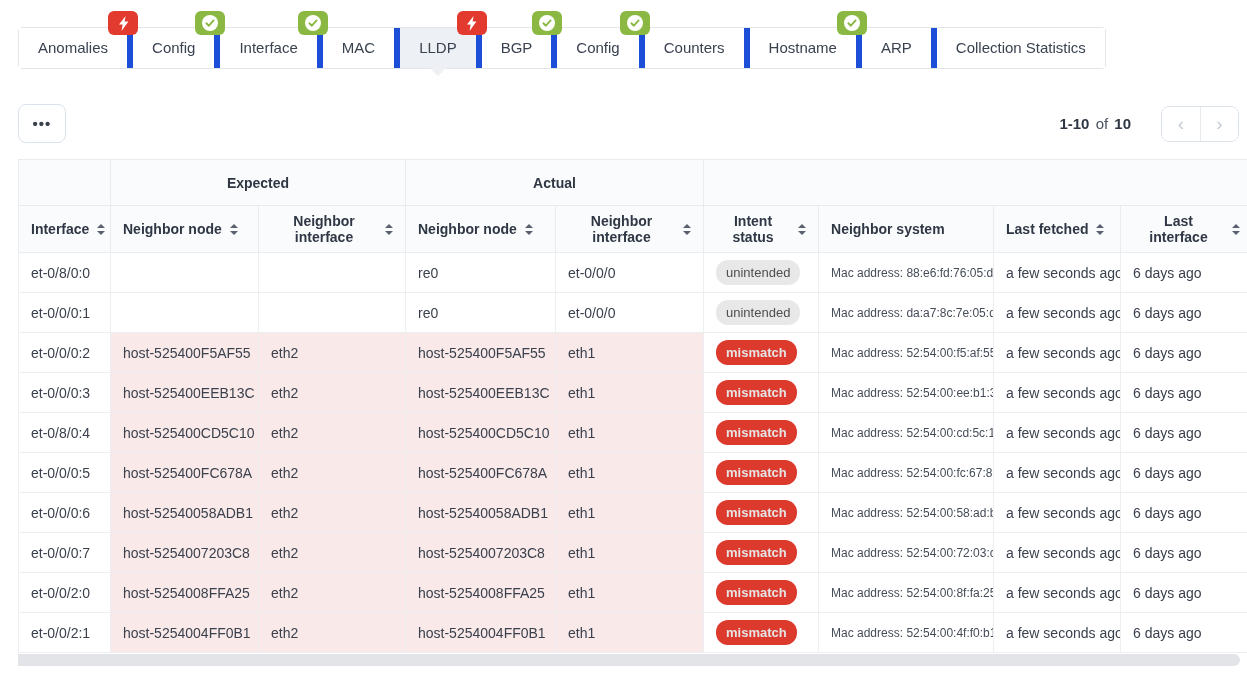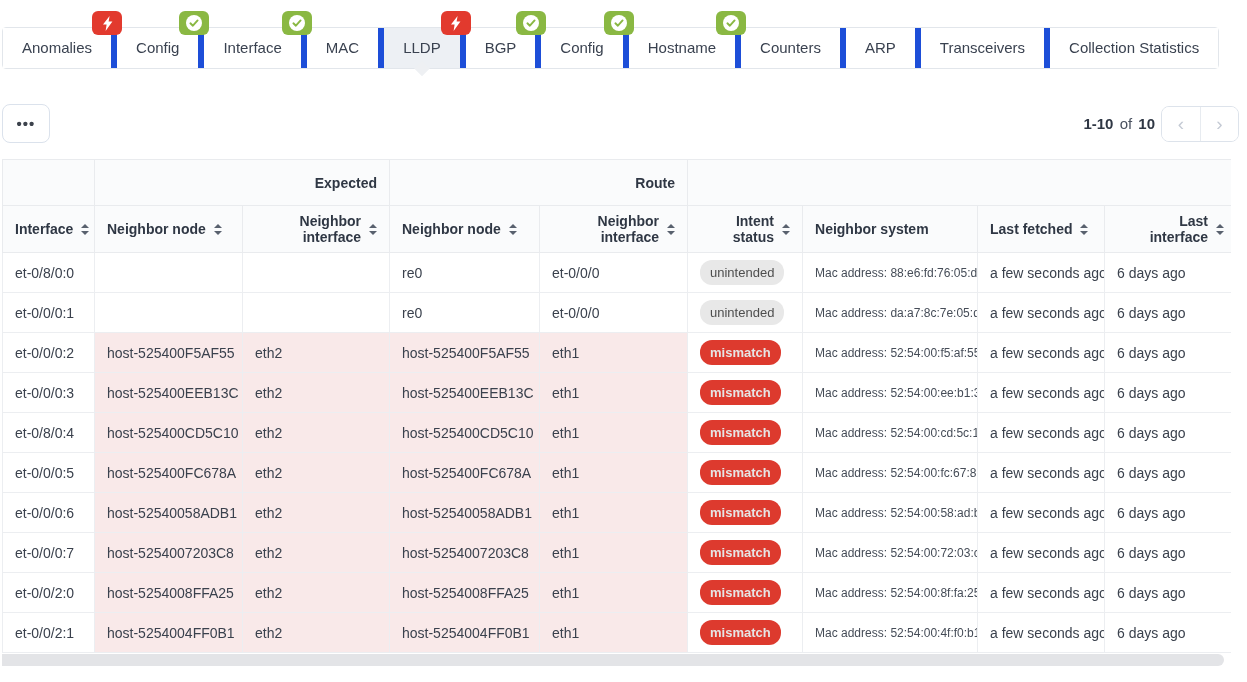--- a/index.html
+++ b/index.html
@@ -3,21 +3,21 @@
 <meta charset="utf-8">
 <style>
   * { box-sizing: border-box; }
   html,body { margin:0; padding:0; }
   body {
     width:1247px; height:682px; overflow:hidden;
     background:#ffffff;
     font-family:"Liberation Sans", sans-serif;
     color:#343b47;
   }
-  .page { padding-left:2px; }
+  .page { padding-left:18px; }
 
   
   .tabbar {
     margin-top:27px;
     display:flex;
     width:max-content;
     border:1px solid #e2e6eb;
     border-radius:4px;
     background:#fff;
     white-space:nowrap;
@@ -53,21 +53,21 @@
     display:flex; justify-content:space-between; align-items:center;
     margin-top:35px; padding-right:8px;
   }
   .more-btn {
     width:48px; height:39px;
     border:1px solid #dbe2ec; border-radius:8px;
     background:#fff; color:#3c424c;
     font-size:15px; font-weight:700; letter-spacing:1px;
     cursor:pointer; line-height:1;
   }
-  .pager { display:flex; align-items:center; gap:6px; }
+  .pager { display:flex; align-items:center; gap:30px; }
   .page-info { font-size:15px; color:#2f3744; }
   .page-info .num { font-weight:700; }
   .page-info .of { color:#4a5260; padding:0 2px; }
   .pager-nav {
     display:flex; border:1px solid #dde3eb; border-radius:8px;
     overflow:hidden; background:#fff;
   }
   .pager-nav button {
     width:38px; height:34px; border:none; background:#fff;
     color:#c4cad4; font-size:19px; line-height:1; cursor:default; padding:0;
@@ -76,21 +76,21 @@
 
   
   .table-wrap { margin-top:16px; width:1229px; overflow:hidden; }
   table {
     border-collapse:collapse; table-layout:fixed;
     width:1234px; font-size:14px;
   }
   thead th {
     background:#fafbfc;
     border:1px solid #e9ebee;
-    text-align:right; padding:0 12px;
+    text-align:center; padding:0 12px;
     font-weight:600; color:#2f3744; font-size:14px;
   }
   .group-row th { height:46px; }
   .cols-row  th { height:47px; }
   .th-inner { display:flex; align-items:center; }
   .sort-icon { display:inline-flex; flex-direction:column; margin-left:8px; }
   .sort-icon .up, .sort-icon .down {
     width:0; height:0; border-left:4px solid transparent; border-right:4px solid transparent;
   }
   .sort-icon .up   { border-bottom:4px solid #59616e; margin-bottom:3px; }
@@ -185,44 +185,40 @@
       <span class="tab-badge ok">
 
         <svg class="icon-check" width="16" height="16" viewBox="0 0 16 16">
           <circle cx="8" cy="8" r="8" fill="#ffffff"></circle>
           <path d="M4.4 8.3 L6.9 10.7 L11.6 5.4" stroke="#8ab843" stroke-width="1.9" fill="none" stroke-linecap="round" stroke-linejoin="round"></path>
         </svg>
       </span>
     </div>
 
     <div class="tab">
+      <span class="tab-label">Counters</span>
+      
+    </div>
+
+    <div class="tab">
       <span class="tab-label">Hostname</span>
       <span class="tab-badge ok">
 
         <svg class="icon-check" width="16" height="16" viewBox="0 0 16 16">
           <circle cx="8" cy="8" r="8" fill="#ffffff"></circle>
           <path d="M4.4 8.3 L6.9 10.7 L11.6 5.4" stroke="#8ab843" stroke-width="1.9" fill="none" stroke-linecap="round" stroke-linejoin="round"></path>
         </svg>
       </span>
     </div>
 
     <div class="tab">
-      <span class="tab-label">Counters</span>
-      
-    </div>
-
-    <div class="tab">
       <span class="tab-label">ARP</span>
       
     </div>
 
-    <div class="tab">
-      <span class="tab-label">Transceivers</span>
-      
-    </div>
 
 
     <div class="tab">
       <span class="tab-label">Collection Statistics</span>
       
     </div>
   </div>
 
   <div class="toolbar">
     <button class="more-btn">•••</button>
@@ -249,21 +245,21 @@
           <col style="width:148px">
           <col style="width:115px">
         <col style="width:175px">
           <col style="width:127px">
           <col style="width:132px">
       </colgroup>
       <thead>
         <tr class="group-row">
           <th></th>
           <th colspan="2">Expected</th>
-          <th colspan="2">Route</th>
+          <th colspan="2">Actual</th>
           <th colspan="4"></th>
         </tr>
         <tr class="cols-row">
           <th>
               <span class="th-inner">
                 <span>Interface</span>
                 <span class="sort-icon">
                   <i class="up"></i>
                   <i class="down"></i>
                 </span>

